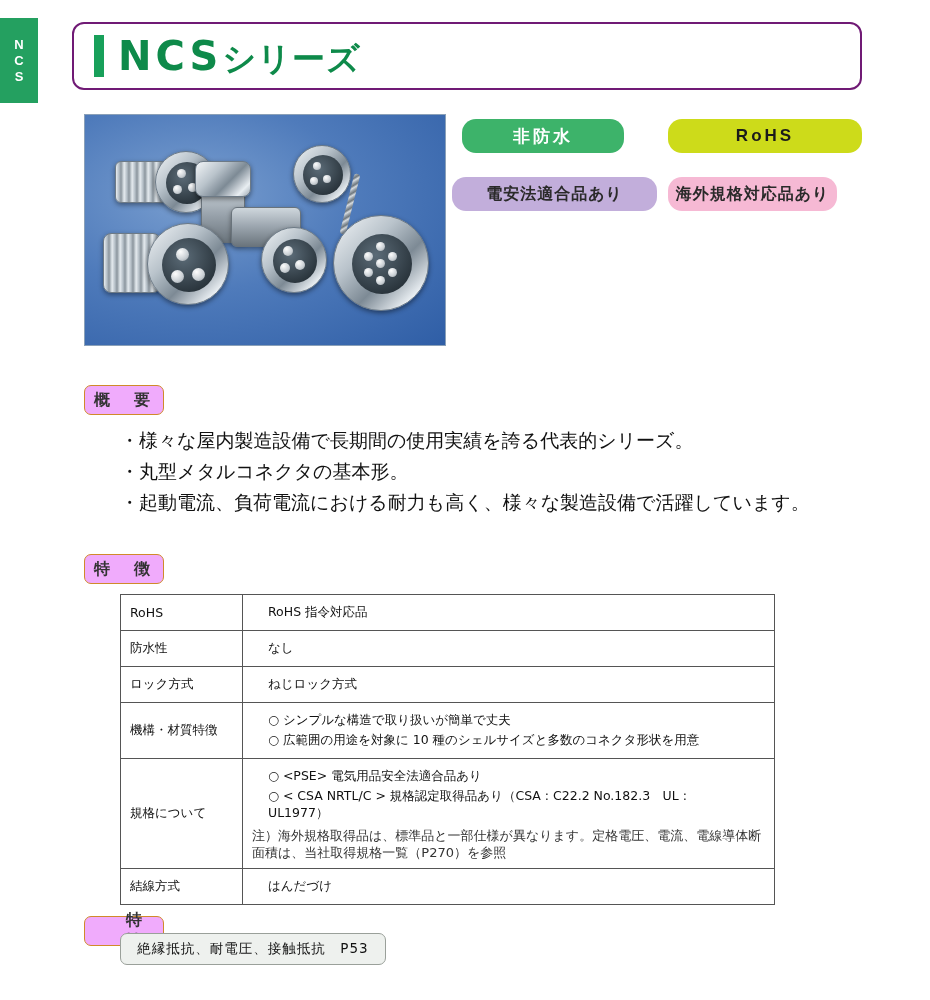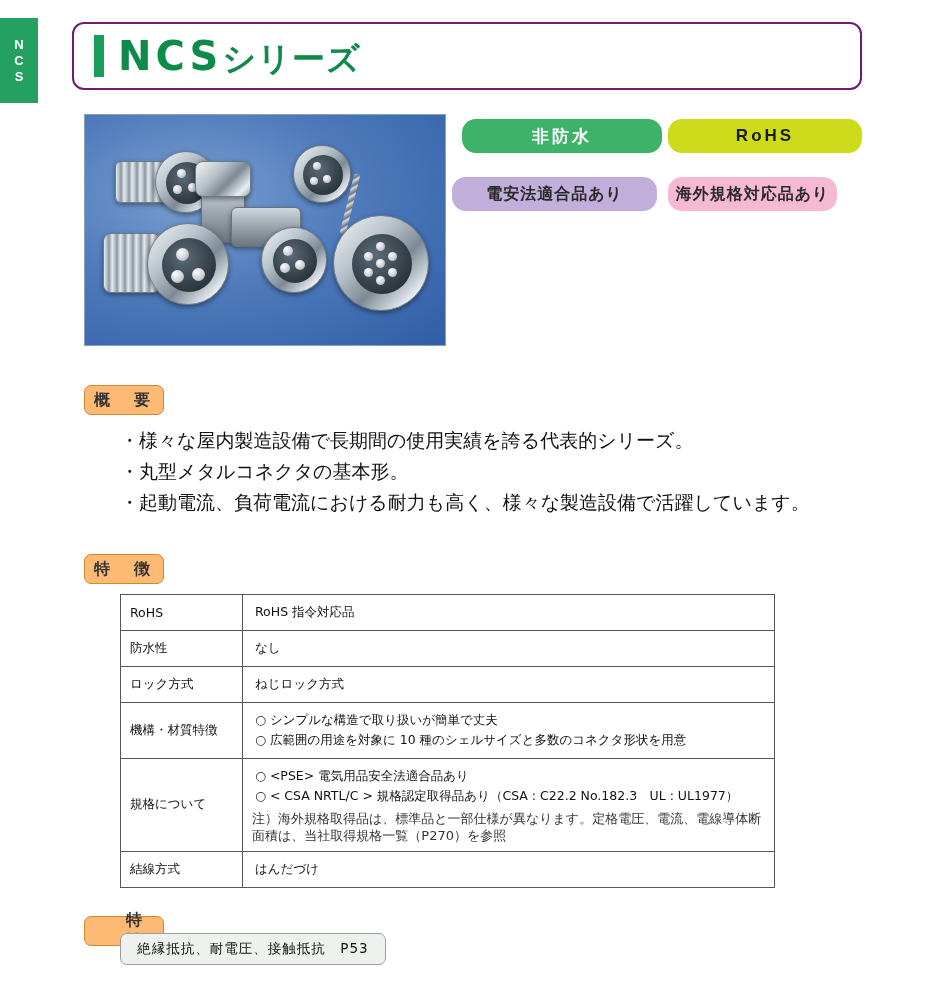--- a/index.html
+++ b/index.html
@@ -126,21 +126,21 @@
     display: flex;
     align-items: center;
     justify-content: center;
     font-size: 17px;
     font-weight: bold;
     letter-spacing: 3px;
     color: #1b1b1b;
     height: 34px;
   }
   .badge-waterproof {
-    left: 462px; top: 119px; width: 200px;
+    left: 462px; top: 119px; width: 162px;
     background: #3db36a;
     color: #ffffff;
   }
   .badge-rohs {
     left: 668px; top: 119px; width: 194px;
     background: #cddb1a;
     color: #1b1b1b;
   }
   .badge-pse {
     left: 452px; top: 177px; width: 205px;
@@ -157,21 +157,21 @@
     letter-spacing: 1px;
   }
 
   
   .section-head {
     position: absolute;
     width: 80px;
     height: 30px;
     border: 1px solid #d08a2a;
     border-radius: 7px;
-    background: #fdba74;
+    background: #f0abfc;
     color: #333;
     font-size: 16px;
     font-weight: bold;
     letter-spacing: 4px;
     display: flex;
     align-items: center;
     justify-content: center;
   }
   #head-gaiyou { left: 84px; top: 385px; }
   #head-tokuchou { left: 84px; top: 554px; }
@@ -204,21 +204,21 @@
     border: 1px solid #555;
     padding: 6px 9px;
     vertical-align: middle;
     color: #111;
   }
   .feat-table td.k {
     width: 122px;
     font-size: 12.5px;
   }
   .feat-table td.v { font-size: 12.5px; }
-  .feat-table .li { display: block; margin: 3px 3px; }
+  .feat-table .li { display: block; margin: 3px 16px; }
   .feat-table .note {
     display: block;
     margin-top: 6px;
     font-size: 13px;
     color: #333;
     line-height: 1.3;
   }
 
   
   .char-pill {

